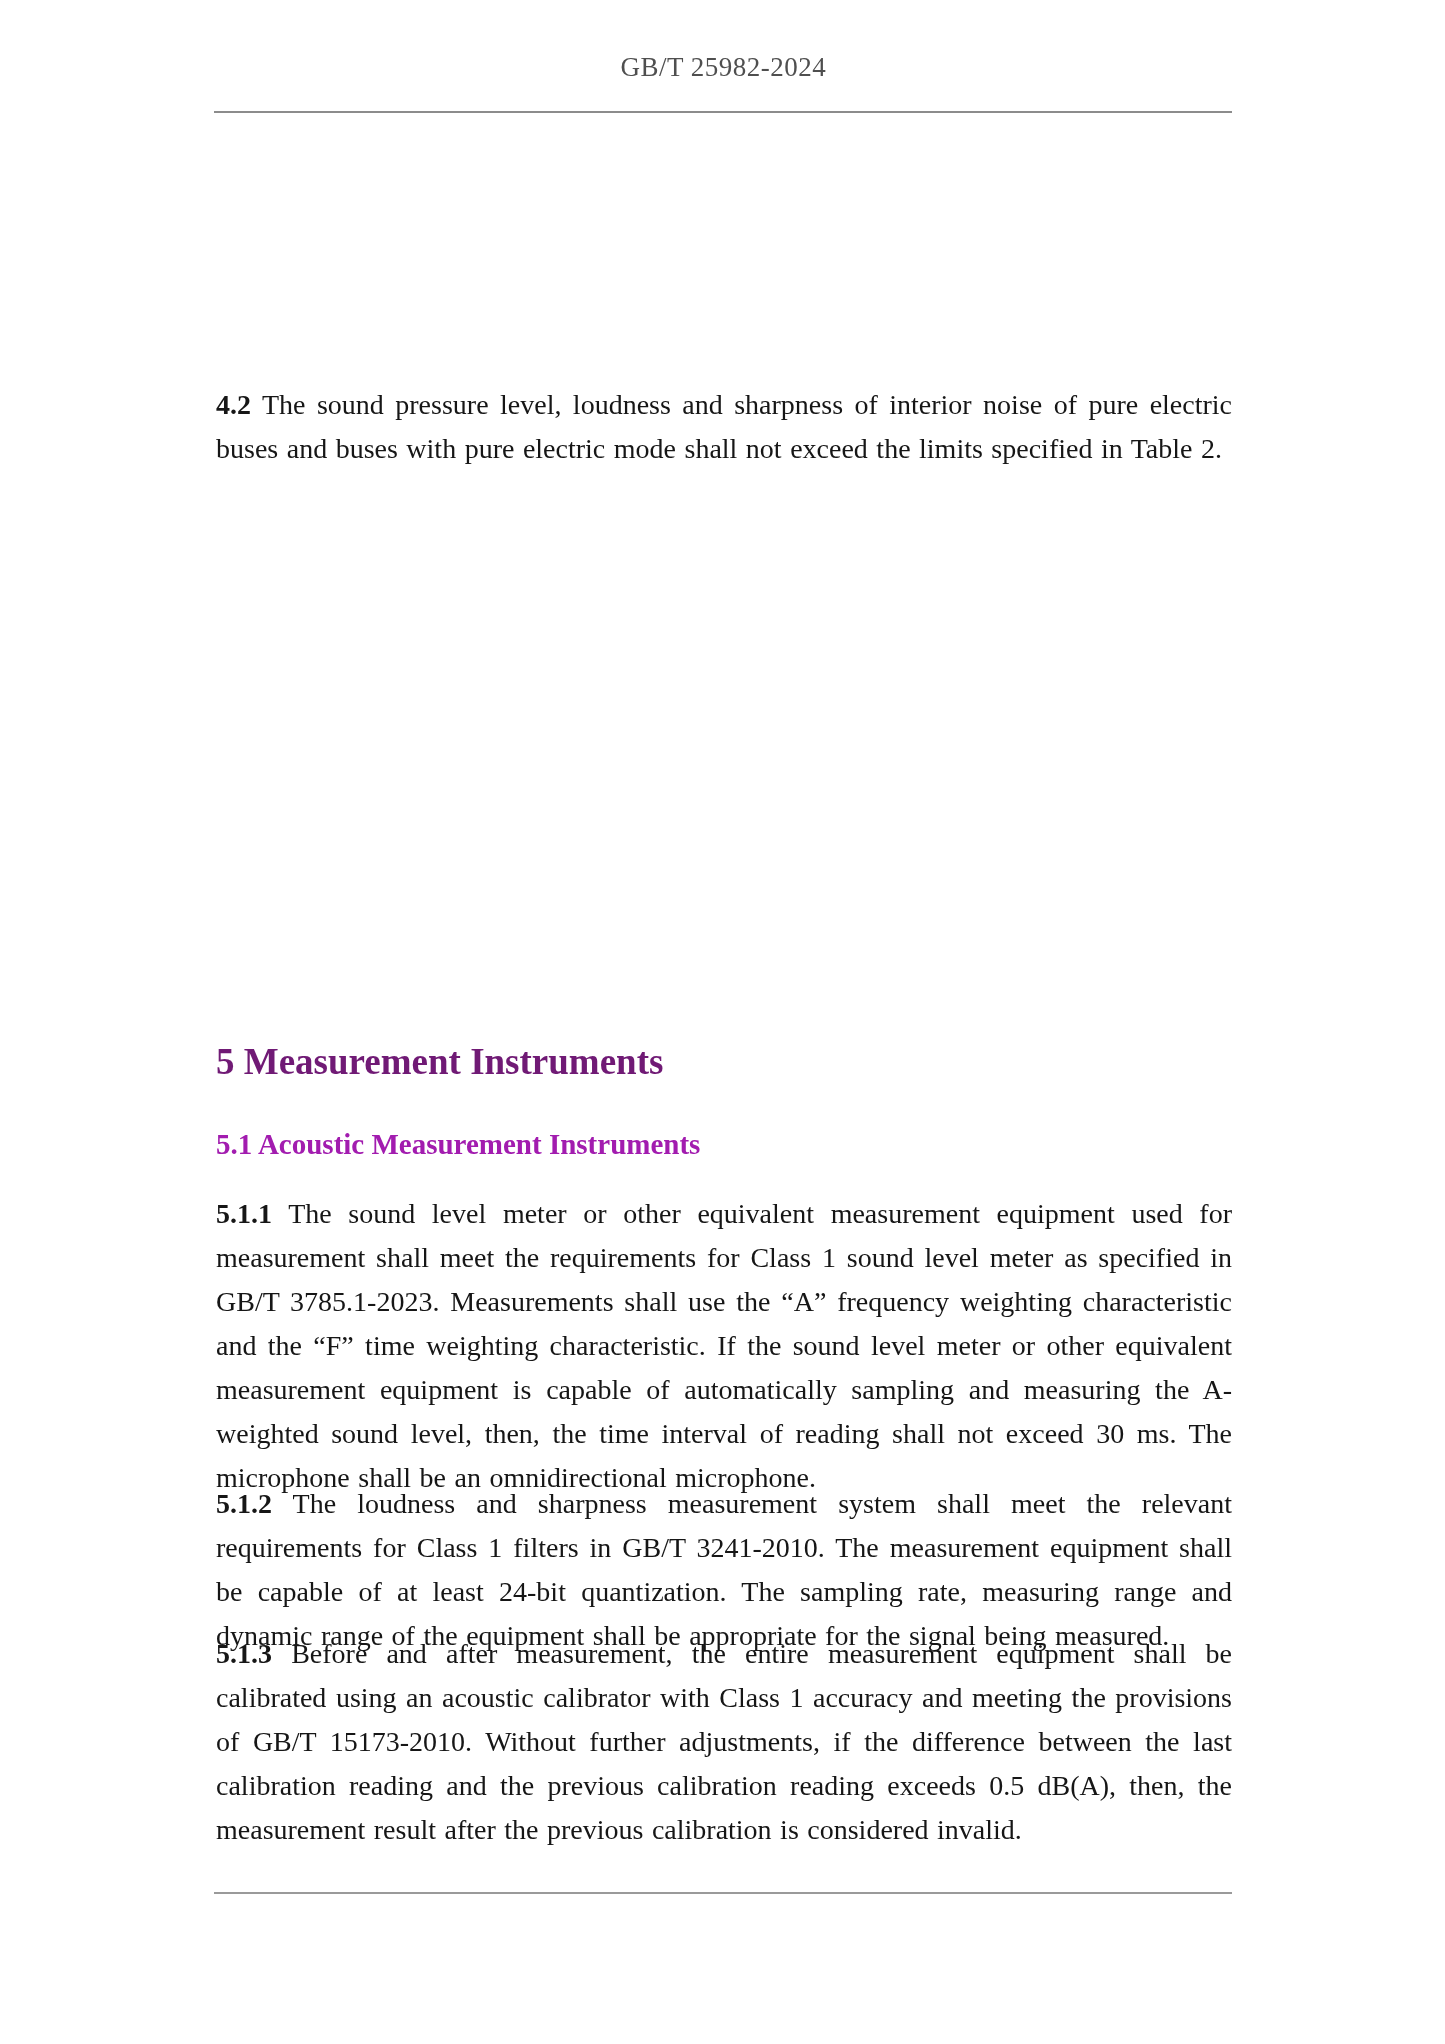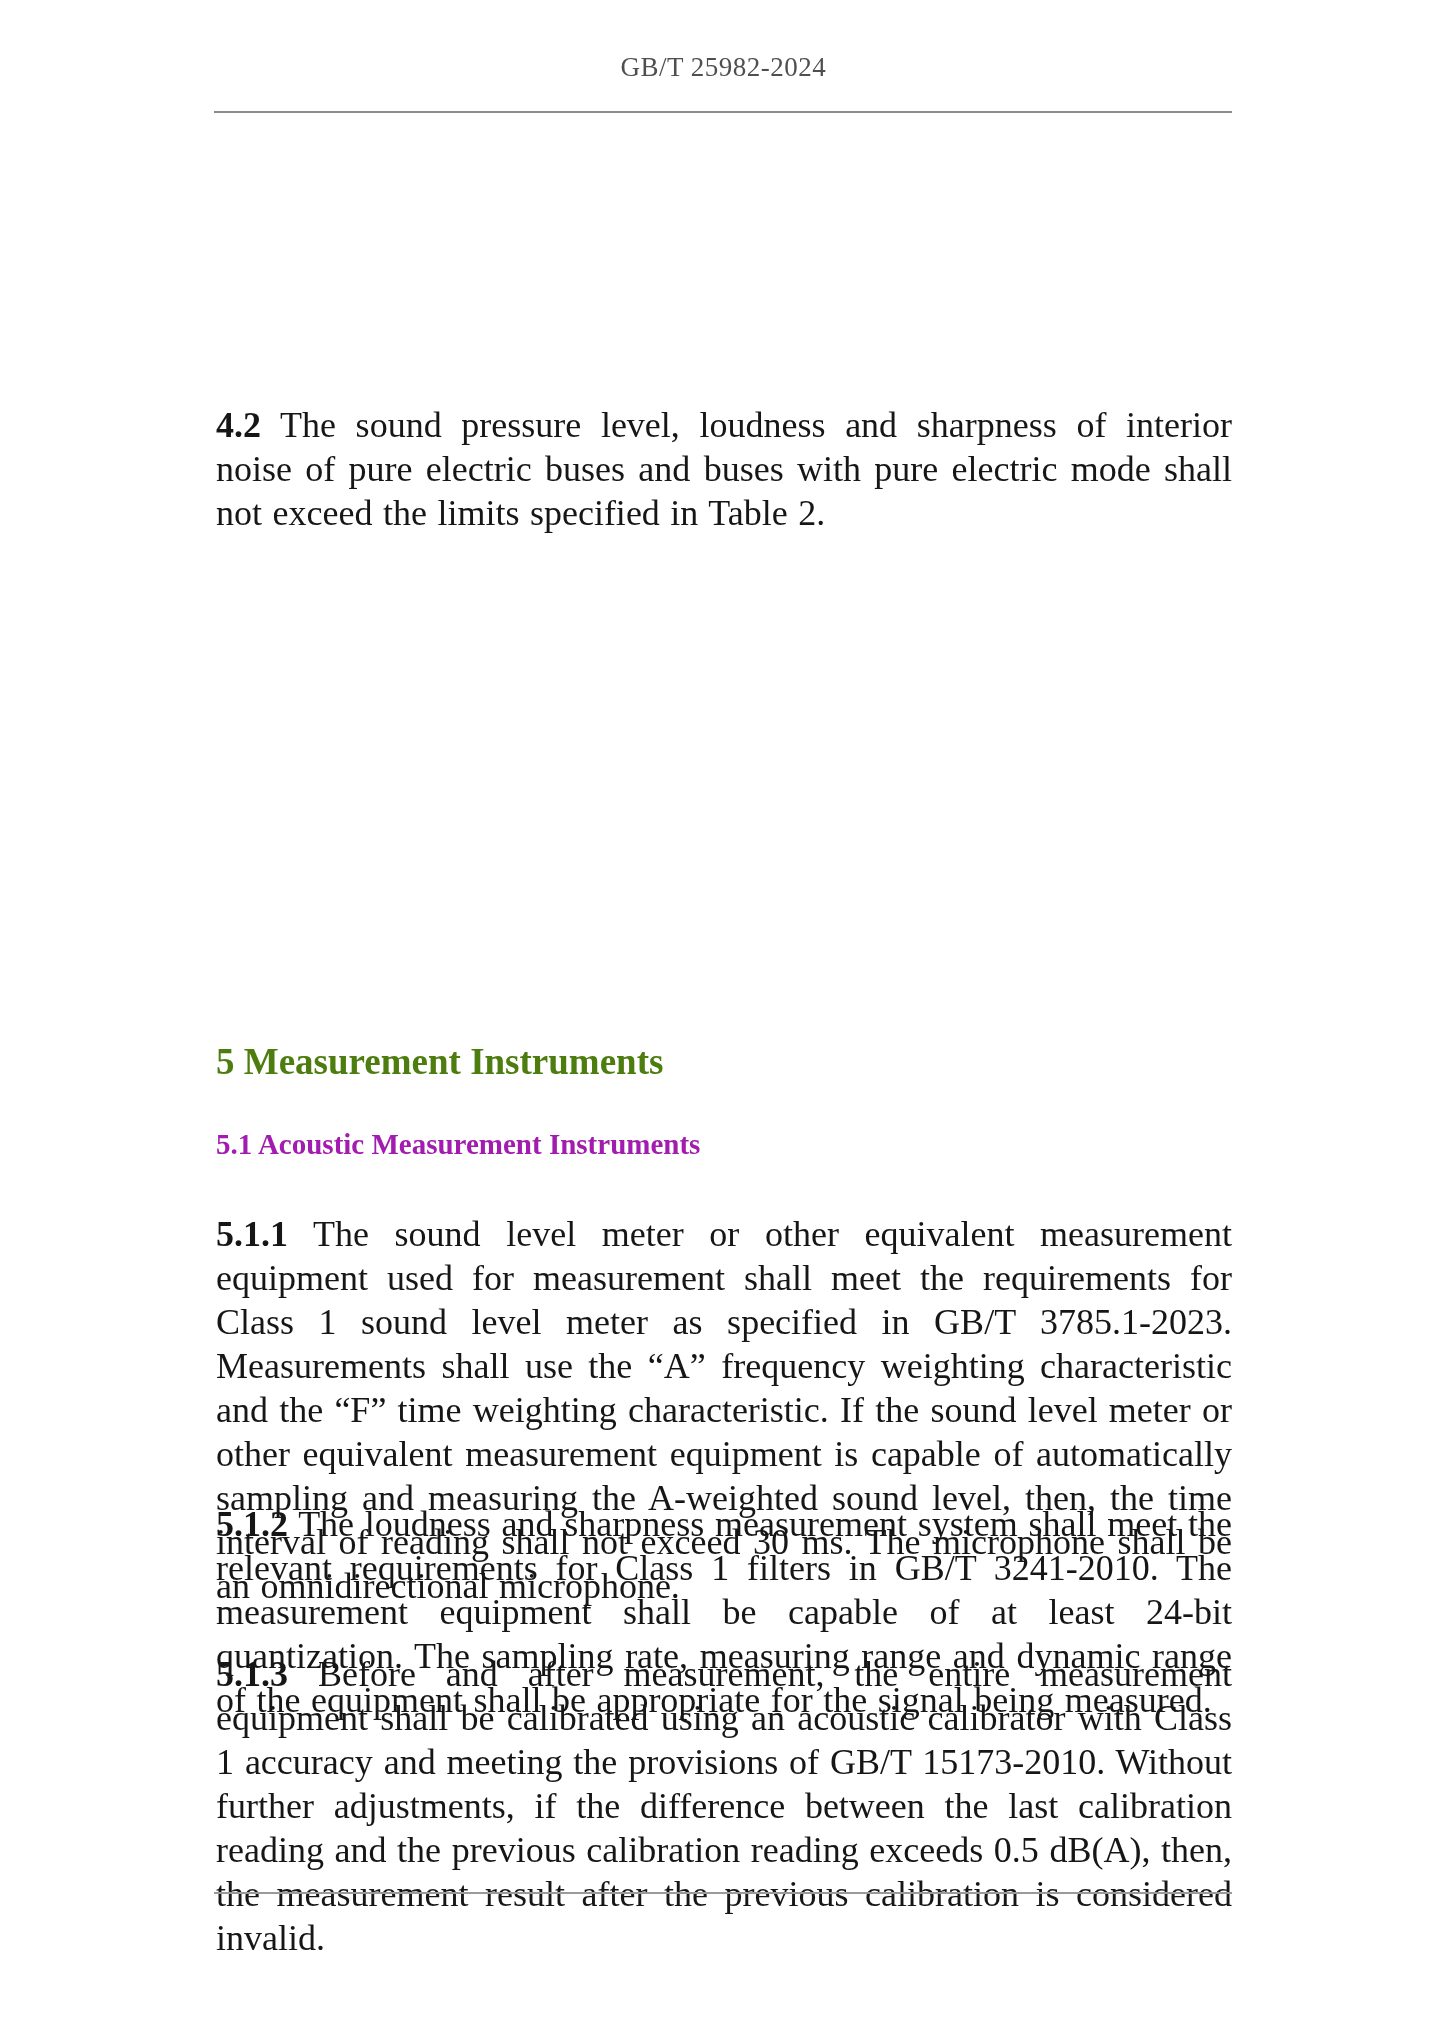--- a/index.html
+++ b/index.html
@@ -36,34 +36,33 @@
     border-top: 2px solid #8c8c8c;
     margin: 0;
   }
   
   .doc-block {
     position: absolute;
     left: 216px;
     width: 1016px;
   }
   .para {
-    font-size: 36px;
+    font-size: 28px;
     line-height: 44px;
     text-align: justify;
     word-spacing: 1.5px;
     color: #161616;
-    margin-top: 20px;
   }
   .para b {
     font-weight: bold;
   }
   .h1 {
     font-size: 37px;
     font-weight: bold;
-    color: #4d7c0f;
+    color: #701a75;
   }
   .h2 {
     font-size: 29px;
     font-weight: bold;
     color: #a21caf;
   }
   
   .footer-rule {
     position: absolute;
     top: 1892px;

